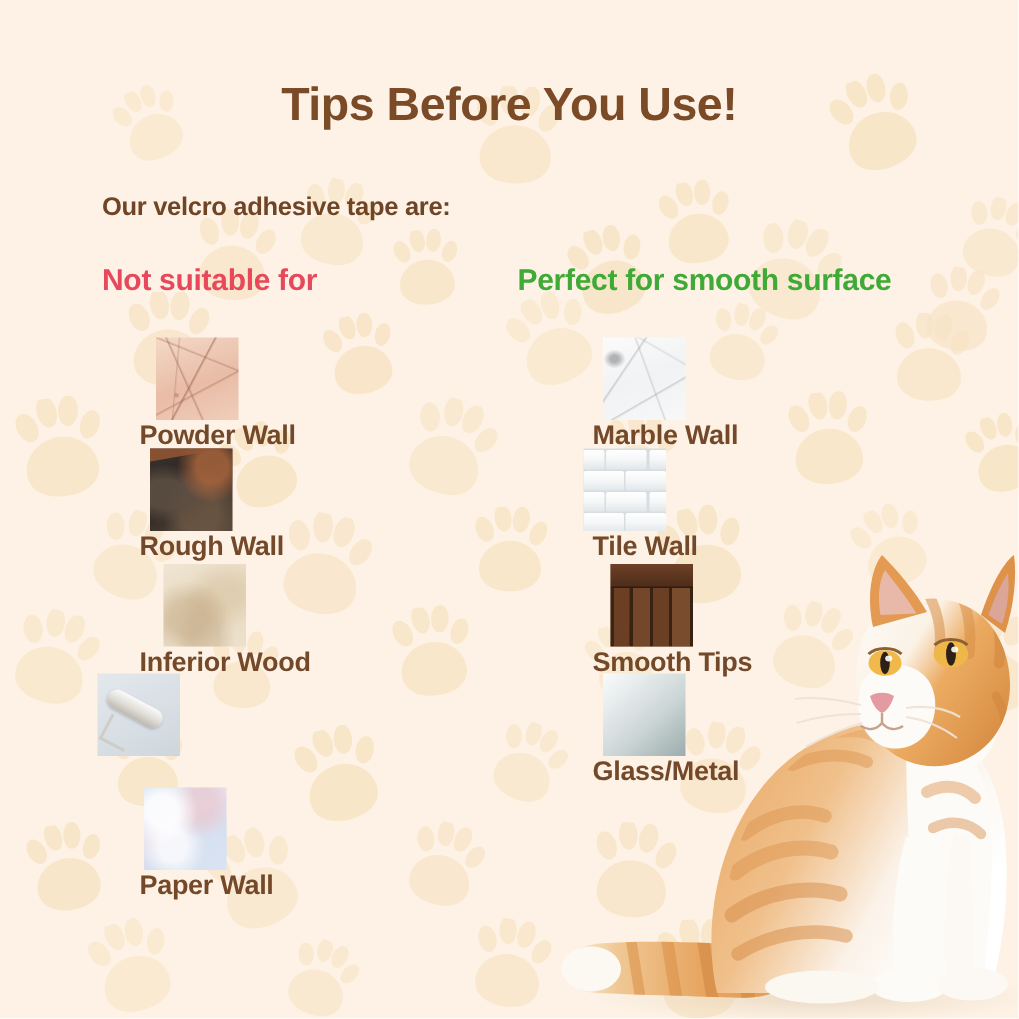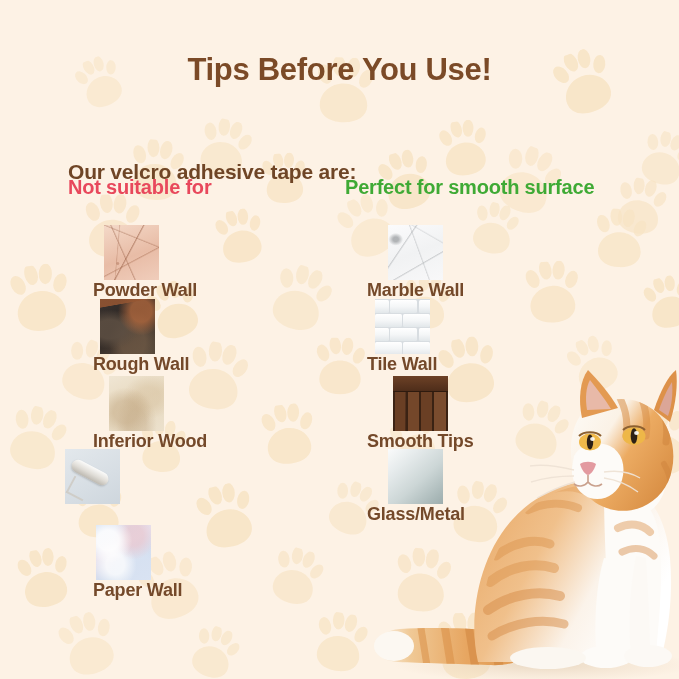--- a/index.html
+++ b/index.html
@@ -42,26 +42,25 @@
     font-size: 31px;
     font-weight: 700;
     letter-spacing: -0.3px;
     color: #7b4a27;
     z-index: 3;
   }
   .subtitle {
     position: absolute;
     top: 128px;
     left: 68px;
-    font-size: 21px;
+    font-size: 17px;
     font-weight: 700;
     letter-spacing: -0.2px;
     color: #6f4526;
     z-index: 3;
-    margin-top: 32px;
   }
   .col-head {
     position: absolute;
     top: 176px;
     font-size: 20px;
     font-weight: 700;
     letter-spacing: -0.2px;
     z-index: 3;
     white-space: nowrap;
   }
@@ -85,21 +84,21 @@
     background: #ddd;
   }
   .item-label {
     font-size: 18px;
     font-weight: 700;
     color: #74492a;
     letter-spacing: -0.2px;
     white-space: nowrap;
   }
   .col-left  .item-label { margin-left: 28px; }
-  .col-right .item-label { }
+  .col-right .item-label { margin-left: 28px; }
 
   
 
   
   .tx-powder {
     background:
       radial-gradient(ellipse at 25% 70%, rgba(168,108,80,.45) 0 1px, transparent 2px),
       linear-gradient(118deg, transparent 46%, rgba(150,92,66,.55) 47%, transparent 49%),
       linear-gradient(66deg,  transparent 38%, rgba(150,92,66,.42) 39%, transparent 41%),
       linear-gradient(152deg, transparent 60%, rgba(160,100,72,.40) 61%, transparent 63%),

